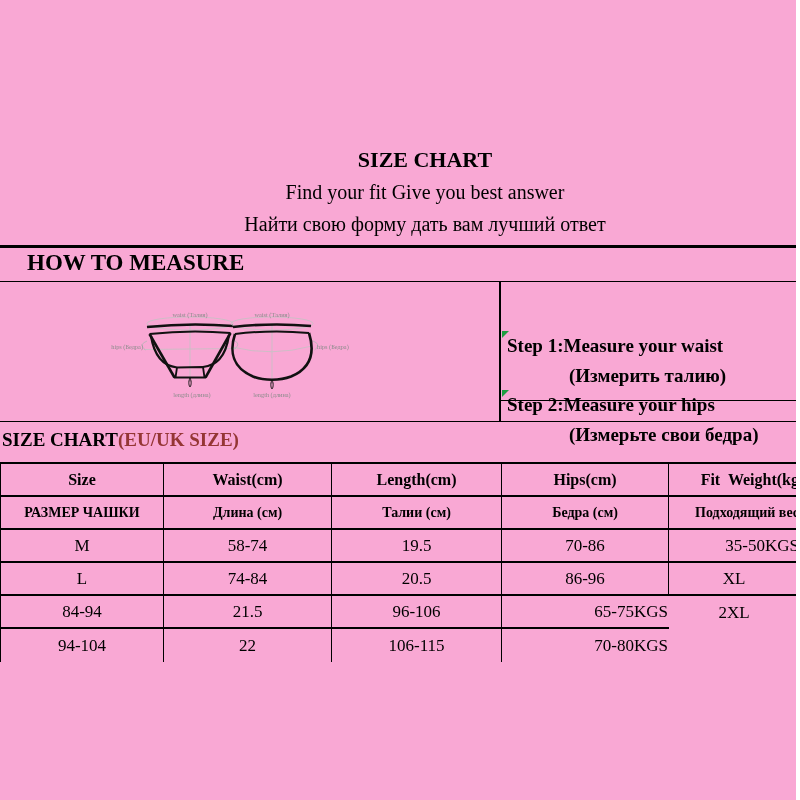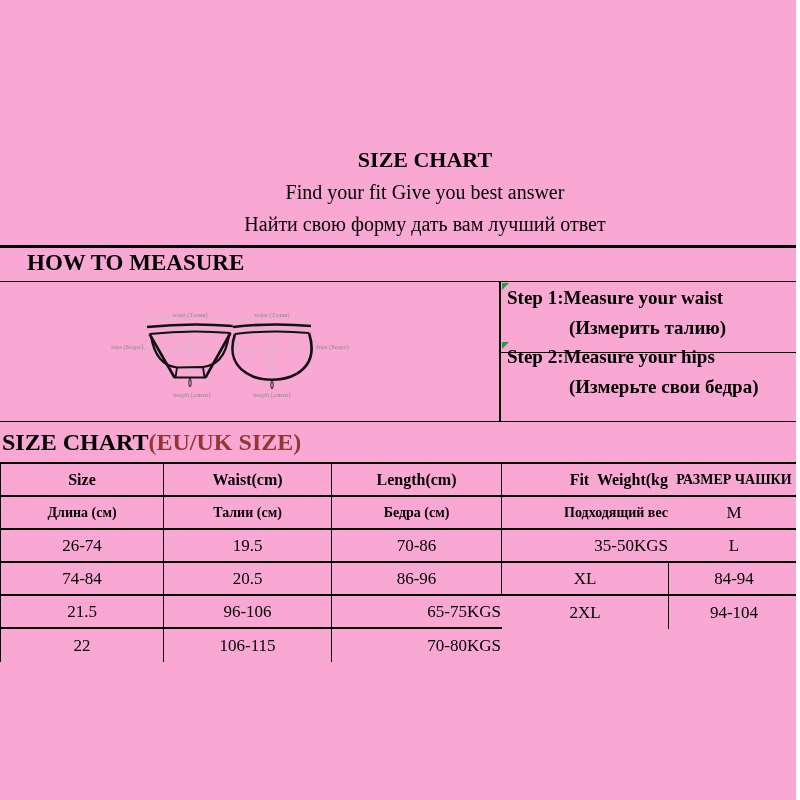--- a/index.html
+++ b/index.html
@@ -13,32 +13,32 @@
   .sub-en{font-size:20px;line-height:22px;margin-top:9px;}
   .sub-ru{font-size:20px;line-height:22px;margin-top:10px;}
 
   
   .rule-thick{position:absolute;top:245px;left:0;width:800px;height:3px;background:#000;}
   .htm-heading{position:absolute;top:250px;left:18px;font-size:23px;font-weight:bold;margin-left:9px;}
 
   .measure-box{position:absolute;top:281px;left:0;width:800px;height:141px;
                border-top:1.5px solid #000;border-bottom:1.5px solid #000;box-sizing:border-box;}
   .v-divider{position:absolute;left:499px;top:0;bottom:0;width:1.5px;background:#000;}
-  .step-cell{position:absolute;left:501px;width:299px;box-sizing:border-box;padding:4px 0 0 6px;}
+  .step-cell{position:absolute;left:501px;width:299px;box-sizing:border-box;padding:4px 0 0 6px;margin-top:48px;}
   .step-1{top:0;height:71px;border-bottom:1.5px solid #000;}
   .step-2{top:59px;height:68px;}
   .step-title{font-size:19px;font-weight:bold;line-height:24px;}
   .step-sub{font-size:19px;font-weight:bold;line-height:24px;padding-left:62px;margin-top:6px;}
   .corner-flag{position:absolute;left:1px;top:1px;width:0;height:0;
                border-top:7px solid #1e9e40;border-right:7px solid transparent;}
 
   .diagram-svg{position:absolute;left:110px;top:26px;}
 
   
-  .sc-heading{position:absolute;top:429px;left:2px;font-size:24px;font-weight:bold;}
+  .sc-heading{position:absolute;top:429px;left:2px;font-size:19px;font-weight:bold;}
 
   
   .size-table{position:absolute;top:462px;left:0;width:800px;
               display:grid;grid-template-columns:163px 168px 170px 167px 1fr;
               grid-auto-rows:33px;border-top:2px solid #000;border-left:1px solid #000;
               box-sizing:border-box;}
   .cell{display:flex;align-items:center;justify-content:center;
         border-right:1.5px solid #000;border-bottom:2px solid #000;
         box-sizing:border-box;overflow:hidden;white-space:pre;}
   .cell.last-col{border-right:none;justify-content:flex-end;padding-right:1px;}
@@ -117,30 +117,31 @@
     </div>
   </div>
 
   <div class="sc-heading"><span>SIZE CHART</span><span style="color:#943634">(EU/UK SIZE)</span></div>
 
   <div class="size-table">
 
     <div class="cell th-en">Size</div>
     <div class="cell th-en">Waist(cm)</div>
     <div class="cell th-en">Length(cm)</div>
+    <div class="cell th-en">Hips(cm)</div>
     <div class="cell th-en last-col">Fit  Weight(kg</div>
 
     <div class="cell th-ru">РАЗМЕР ЧАШКИ</div>
     <div class="cell th-ru">Длина (см)</div>
     <div class="cell th-ru">Талии (см)</div>
     <div class="cell th-ru">Бедра (см)</div>
     <div class="cell th-ru last-col">Подходящий вес</div>
 
     <div class="cell td">M</div>
-    <div class="cell td">26-74</div>
+    <div class="cell td">58-74</div>
     <div class="cell td">19.5</div>
     <div class="cell td">70-86</div>
     <div class="cell td last-col">35-50KGS</div>
 
     <div class="cell td">L</div>
     <div class="cell td">74-84</div>
     <div class="cell td">20.5</div>
     <div class="cell td">86-96</div>
 
     <div class="cell td">XL</div>

